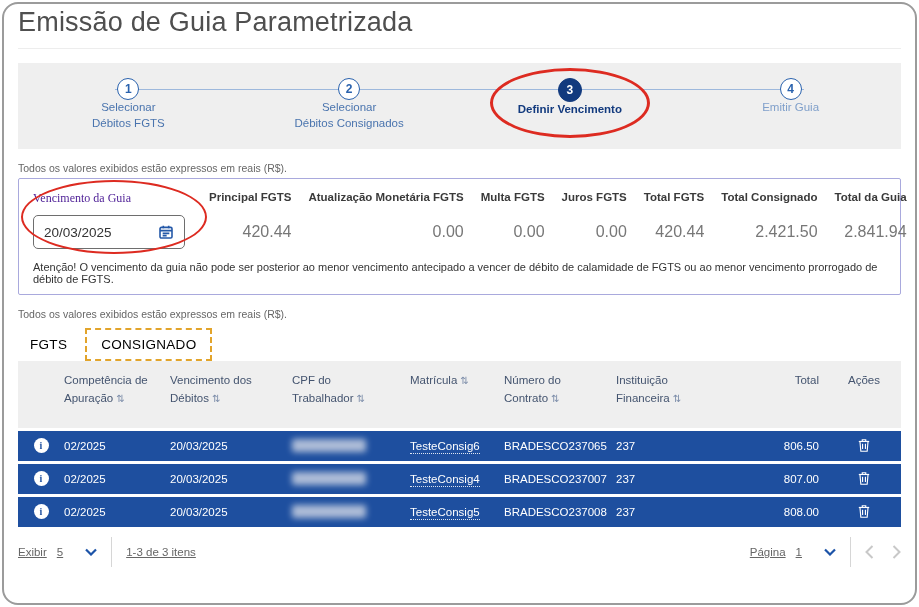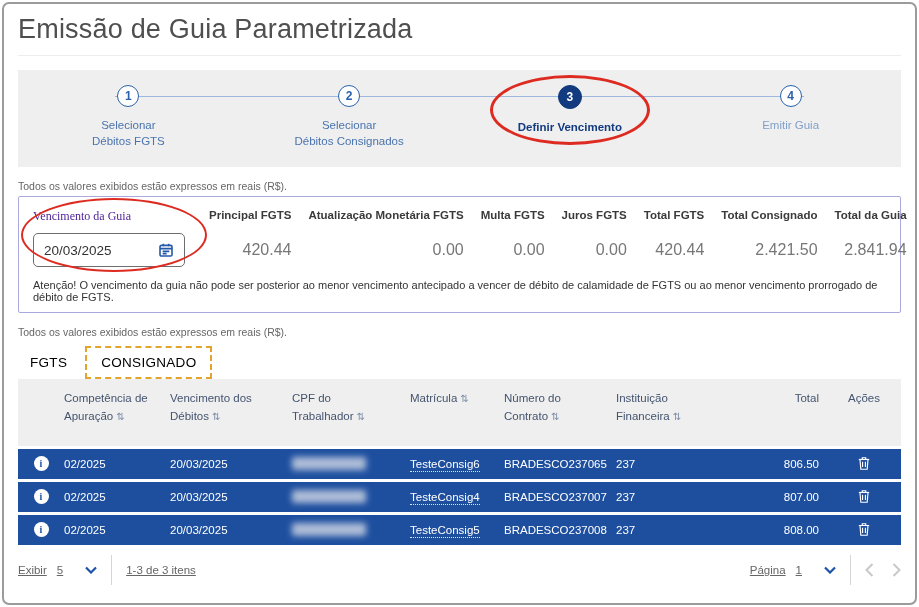--- a/index.html
+++ b/index.html
@@ -1,37 +1,37 @@
 <!DOCTYPE html>
 <html><head>
 <meta charset="utf-8">
 <style>
   * { box-sizing: border-box; margin: 0; padding: 0; }
   html,body { background:#fff; }
   body { font-family: "Liberation Sans", sans-serif; }
   .page {
     width: 915px; height: 603px; margin: 2px;
-    border: 2px solid #9b9b9b; border-radius: 7px;
-    background: #fff; padding: 10px 14px 0 14px;
+    border: 2px solid #9b9b9b; border-radius: 16px;
+    background: #fff; padding: 3px 14px 0 14px;
     position: relative; overflow: hidden;
   }
   .title { font-size: 27px; font-weight: 400; color: #4f4f4f; letter-spacing: .2px; padding-bottom: 10px; border-bottom: 1px solid #ededed; }
   .subtitle { font-size: 11px; color: #555; margin-top: 12px; }
 
   
   .stepper { background: #efefef; margin-top: 14px; padding: 15px 0 18px; position: relative; display: flex; }
   .stepper-line { position: absolute; top: 26px; left: 11%; right: 11%; height: 1px; background: #9db8dc; }
   .step { flex: 1; display: flex; flex-direction: column; align-items: center; position: relative; cursor: pointer; }
   .step-circle {
     width: 22px; height: 22px; border-radius: 50%; background: #fff;
     border: 1px solid #2a62ad; color: #2a62ad; font-size: 12px; font-weight: 700;
     display: flex; align-items: center; justify-content: center; z-index: 1;
   }
   .step.active .step-circle { width: 24px; height: 24px; background: #123a7e; border-color: #123a7e; color: #fff; }
-  .step-label { margin-top: 11px; font-size: 11.5px; line-height: 1.35; text-align: center; color: #4a74ae; }
+  .step-label { font-size: 11.5px; line-height: 1.35; text-align: center; color: #4a74ae; }
   .step.active .step-label { color: #123a7e; font-weight: 700; }
   .step.future .step-label { color: #7f9fca; }
   .red-oval {
     position: absolute; border: 3px solid #dd2b21; border-radius: 50%;
     pointer-events: none; z-index: 2;
   }
   .step .red-oval { top: -10px; left: 50%; width: 160px; height: 70px; margin-left: -80px; }
 
   .values-note { font-size: 10.5px; color: #666; margin: 13px 0 4px; }
 

